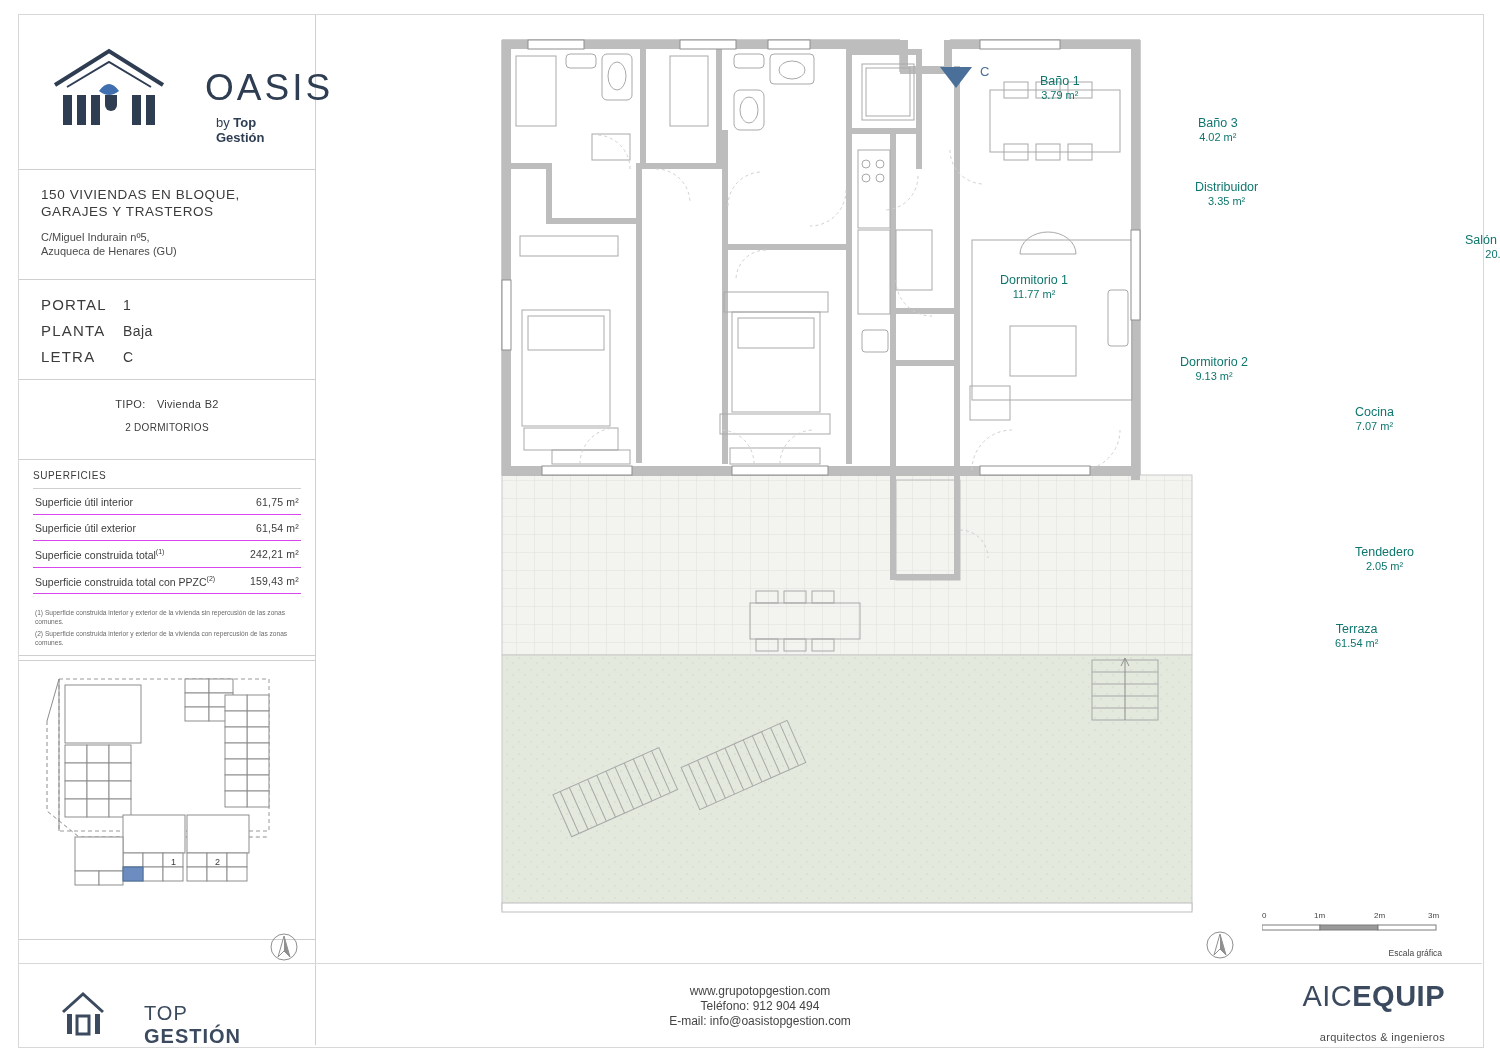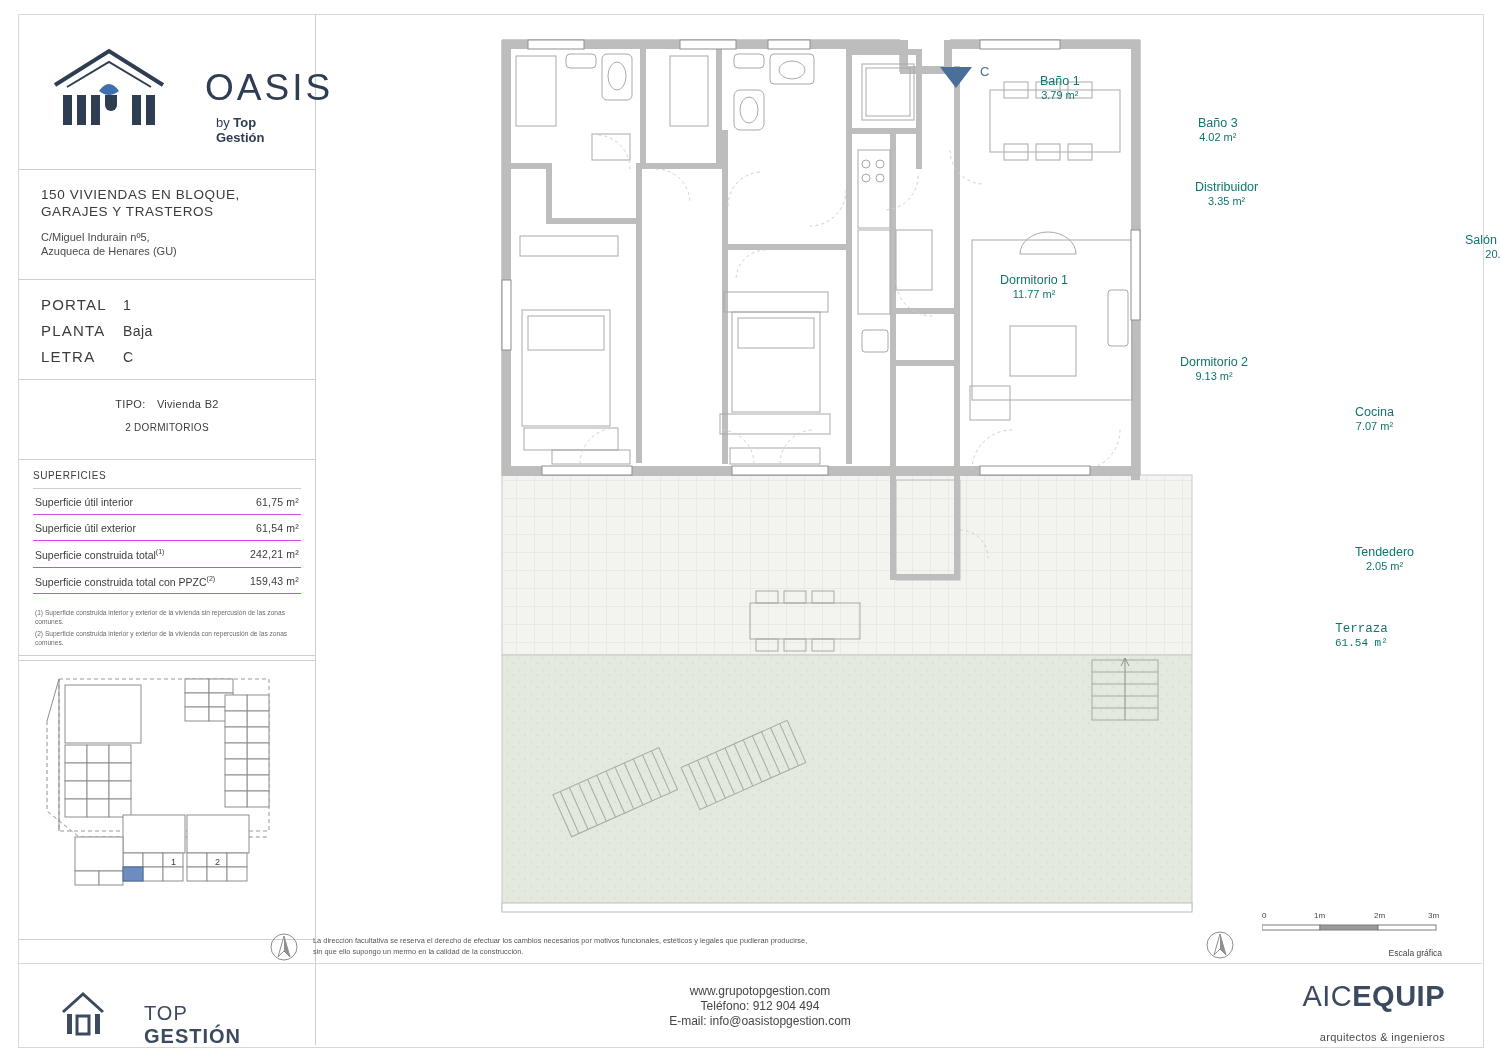--- a/index.html
+++ b/index.html
@@ -431,21 +431,21 @@
       <span class="a">7.07 m²</span>
     </div>
     <div class="rm-label" style="left:985px;top:203px;">
       <span>Salón comedor</span>
       <span class="a">20.58 m²</span>
     </div>
     <div class="rm-label" style="left:875px;top:515px;">
       <span>Tendedero</span>
       <span class="a">2.05 m²</span>
     </div>
-    <div class="rm-label" style="left:855px;top:592px;font-family:Liberation Mono, monospace;">
+    <div class="rm-label" style="left:855px;top:592px;">
       <span>Terraza</span>
       <span class="a">61.54 m²</span>
     </div>
   </div>
 
   <div style="position:absolute;left:938px;top:64px;">
     <svg width="38" height="26" viewBox="0 0 38 26">
       <path d="M2 3 L34 3 L18 24 Z" fill="#4a6f99"></path>
     </svg>
   </div>
@@ -459,24 +459,20 @@
     </svg>
   </div>
   <div class="northsym" style="left:1203px;top:928px;">
     <svg width="34" height="34" viewBox="0 0 34 34">
       <circle cx="17" cy="17" r="13" fill="none" stroke="#8f8f8f" stroke-width="1"></circle>
       <path d="M11 27 L17 6 L23 27 L17 21 Z" fill="none" stroke="#8f8f8f" stroke-width="1"></path>
       <path d="M17 6 L23 27 L17 21 Z" fill="#8f8f8f"></path>
     </svg>
   </div>
 
-  <div class="disclaimer">
-    <div>La dirección facultativa se reserva el derecho de efectuar los cambios necesarios por motivos funcionales, estéticos y legales que pudieran producirse,</div>
-    <div>sin que ello supongo un mermo en la calidad de la construcción.</div>
-  </div>
 
   <div class="scalebar">
     <div class="sb-ticks">
       <span class="sb-label" style="left:0px">0</span>
       <span class="sb-label" style="left:52px">1m</span>
       <span class="sb-label" style="left:112px">2m</span>
       <span class="sb-label" style="left:166px">3m</span>
       <svg width="180" height="12" viewBox="0 0 180 12">
         <rect x="0" y="3" width="58" height="5" fill="#ffffff" stroke="#7d7d7d" stroke-width="1"></rect>
         <rect x="58" y="3" width="58" height="5" fill="#9a9a9a" stroke="#7d7d7d" stroke-width="1"></rect>

